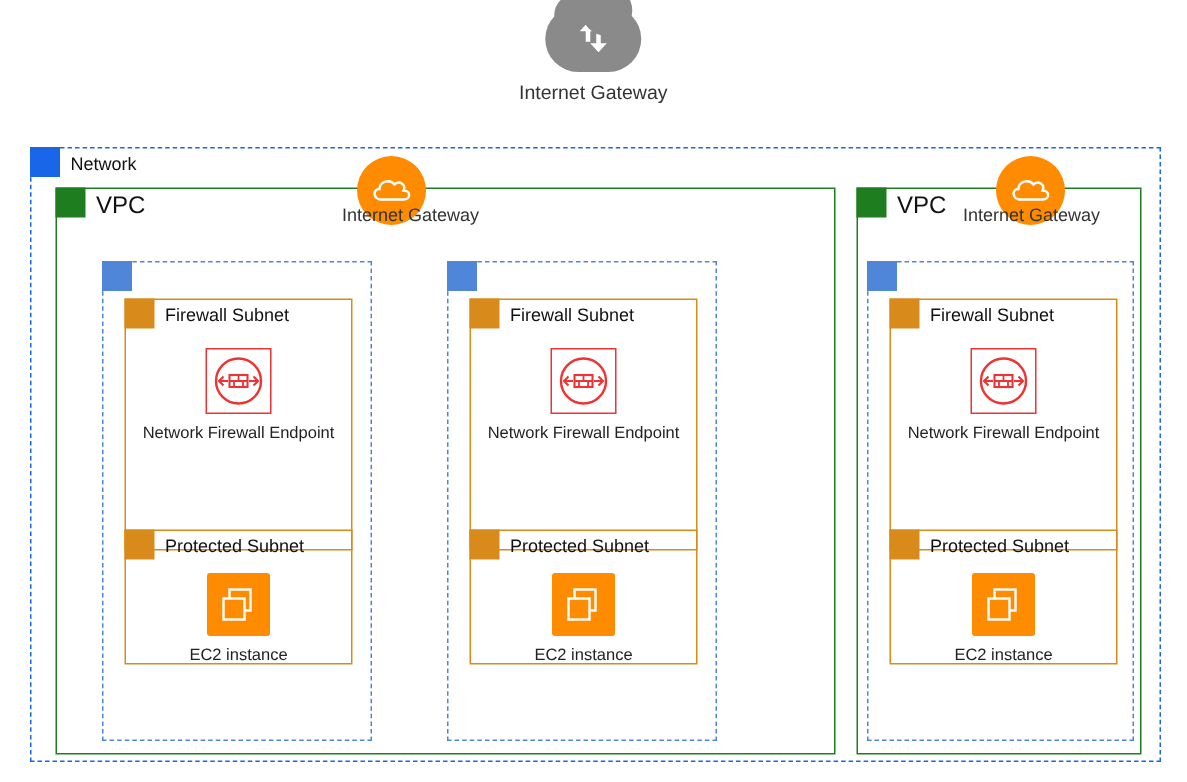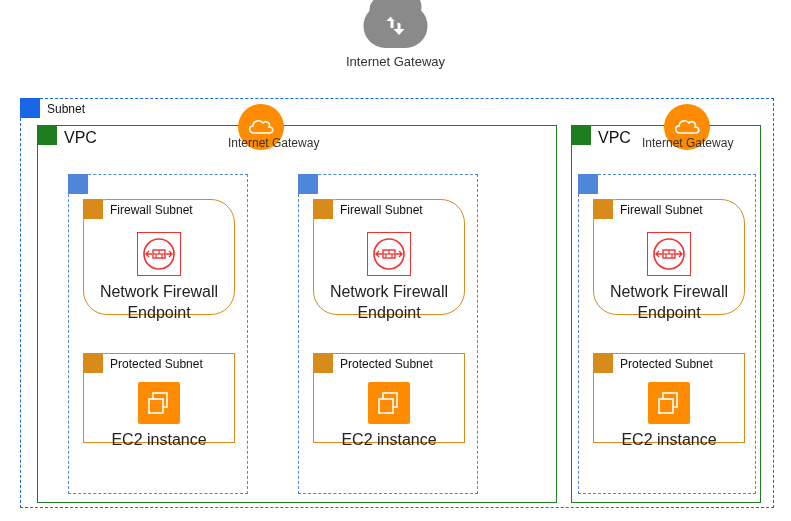--- a/index.html
+++ b/index.html
@@ -102,33 +102,33 @@
   .vpc1 .az1 { left: 30px; }
   .vpc1 .az2 { left: 260px; }
   .vpc2 .az1 { left: 6px; width: 178px; }
 
   
   .subnet {
     position: absolute; left: 14px;
     width: 152px; border: 1.3px solid #d88b1a;
     text-align: center;
   }
-  .subnet.firewall { top: 24px; height: 116px; border-radius: 24px; }
+  .subnet.firewall { top: 24px; height: 168px; }
   .subnet.protected { top: 178px; height: 90px; }
   .subnet-tag {
     position: absolute; top:-1px; left:-1px;
     width: 20px; height: 20px; background: #d88b1a;
   }
   .subnet-title {
     position: absolute; top: 3px; left: 26px;
     font-size: 12px; color: #111; text-align: left;
   }
   .subnet .icon-wrap { margin-top: 32px; display: flex; justify-content: center; }
   .subnet.protected .icon-wrap { margin-top: 28px; }
-  .subnet .caption { margin-top: 6px; font-size: 16px; color: #222; line-height: 1.3; }
+  .subnet .caption { margin-top: 6px; font-size: 11px; color: #222; line-height: 1.3; }
 
   
   .nfw-box {
     width: 44px; height: 44px;
     background: #fff; border: 1px solid #e33;
     position: relative;
   }
   .nfw-box svg { position: absolute; inset: 0; margin: auto; width: 38px; height: 38px; }
 
   
@@ -149,21 +149,21 @@
       <svg width="26" height="22" viewBox="0 0 26 22">
         <path d="M8 14 L8 7 L4 7 L9.5 1 L15 7 L11 7 L11 14 Z" fill="#fff"></path>
         <path d="M18 8 L18 15 L22 15 L16.5 21 L11 15 L15 15 L15 8 Z" fill="#fff"></path>
       </svg>
     </div>
     <div class="lbl">Internet Gateway</div>
   </div>
 
   <div class="region">
     <div class="region-tag"></div>
-    <div class="region-label">Subnet</div>
+    <div class="region-label">Network</div>
 
     <div class="vpc vpc1">
       <div class="vpc-tag"></div>
       <div class="vpc-label">VPC</div>
       <div class="cloud-orange">
         <svg viewBox="0 0 30 20">
           <path d="M8 16 C3 16 2 9 7 9 C7 4 14 2 17 6 C20 3 25 6 23 10 C28 10 28 16 23 16 Z" fill="none" stroke="#fff" stroke-width="1.6"></path>
         </svg>
       </div>
       <div class="vpc-igw-label">Internet Gateway</div>

